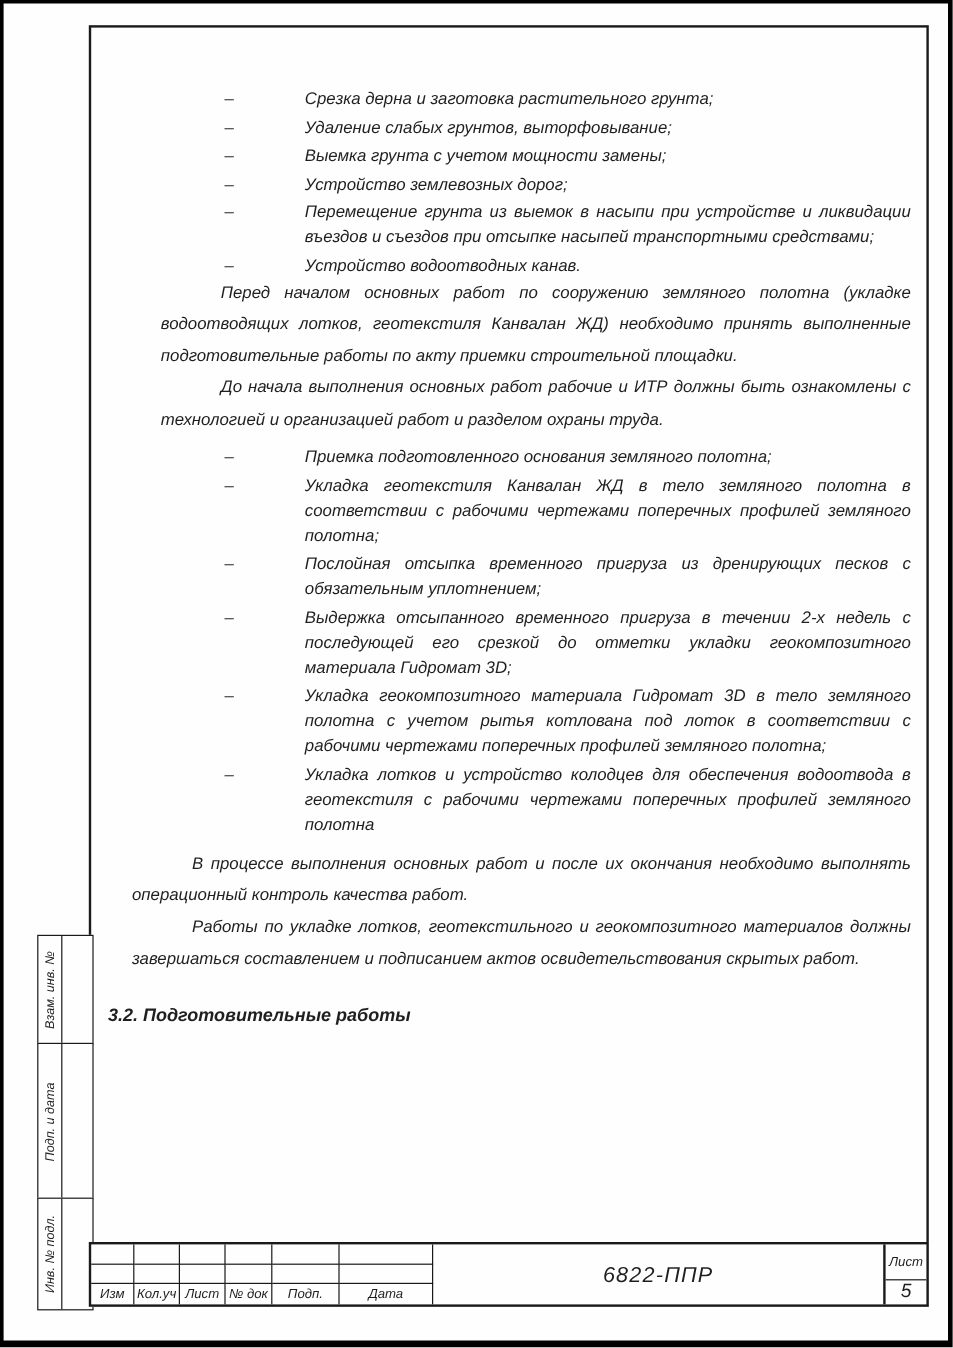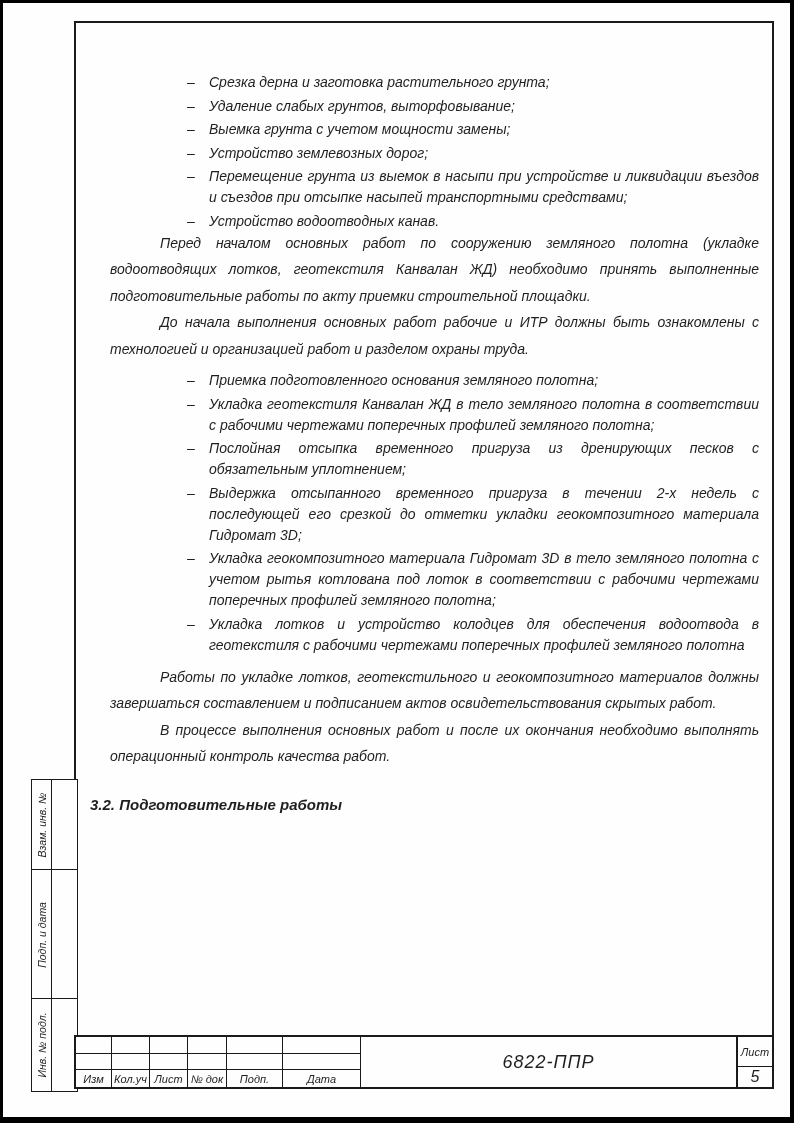--- a/index.html
+++ b/index.html
@@ -28,26 +28,26 @@
     left: 0; top: 0; right: 0; bottom: 56px;
     padding: 49px 13px 0 34px;
     box-sizing: border-box;
     font-style: italic;
     font-size: 14px;
   }
   .blist { list-style: none; margin: 0; padding: 0 0 0 99px; }
   .bitem { position: relative; margin: 0 0 2.5px 0; line-height: 21px; }
   .bitem:last-child { margin-bottom: 0; }
   .bmark { position: absolute; left: -22px; top: 0; }
-  .btext { display: block; text-align: justify; }
+  .btext { display: block; text-align: justify; margin-left: 45px; }
   .paras p {
     margin: 0; line-height: 26.5px;
     text-align: justify; text-indent: 50px;
   }
-  .paras-1 { margin-top: -2px; }
+  .paras-1 { margin-top: -2px; margin-left: 24px; }
   .blist-2 { margin-top: 8px; }
   .paras-2 { margin-top: 8px; }
   .heading {
     margin: 22px 0 0 -20px;
     font-size: 15px; font-weight: bold; 
     line-height: 26px;
   }
   .sec-para {
     margin: 4px 0 0 0; line-height: 27px;
     text-align: justify; text-indent: 25px;
@@ -183,23 +183,23 @@
           </li>
 
           <li class="bitem">
             <span class="bmark">–</span>
             <span class="btext">Укладка лотков и устройство колодцев для обеспечения водоотвода в геотекстиля с рабочими чертежами поперечных профилей земляного полотна</span>
           </li>
         </ul>
 
       <div class="paras paras-2">
 
+          <p>В процессе выполнения основных работ и после их окончания необходимо выполнять операционный контроль качества работ.</p>
+
           <p>Работы по укладке лотков, геотекстильного и геокомпозитного материалов должны завершаться составлением и подписанием актов освидетельствования скрытых работ.</p>
-
-          <p>В процессе выполнения основных работ и после их окончания необходимо выполнять операционный контроль качества работ.</p>
         </div>
 
       <h3 class="heading">3.2. Подготовительные работы</h3>
 
 
     </div>
   </div>
 
   <div class="stamp stamp-1">
     <div class="stamp-label">

